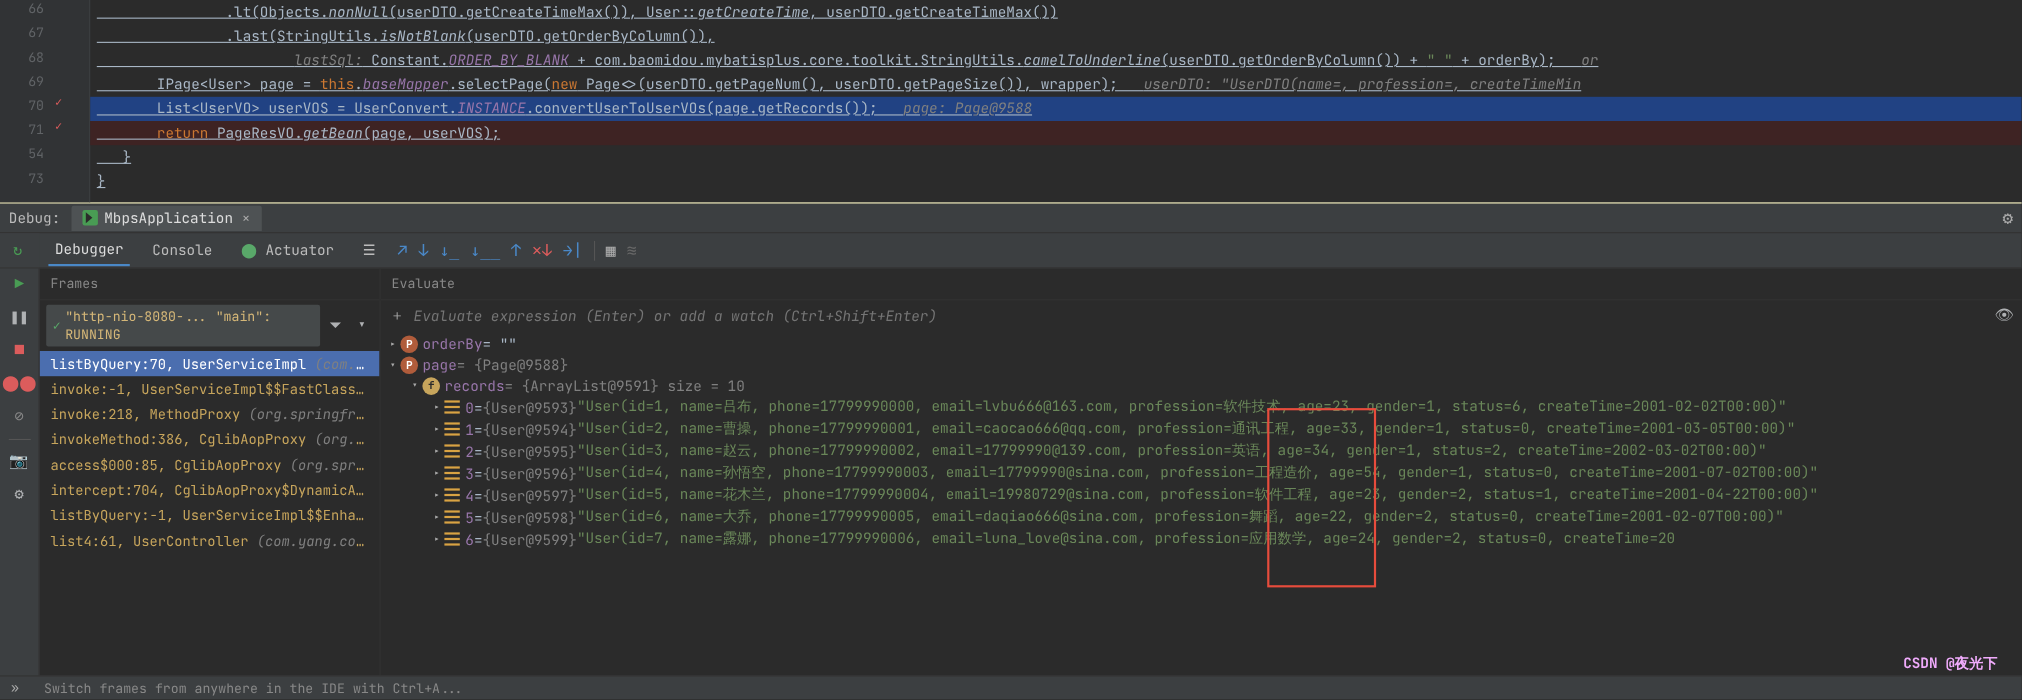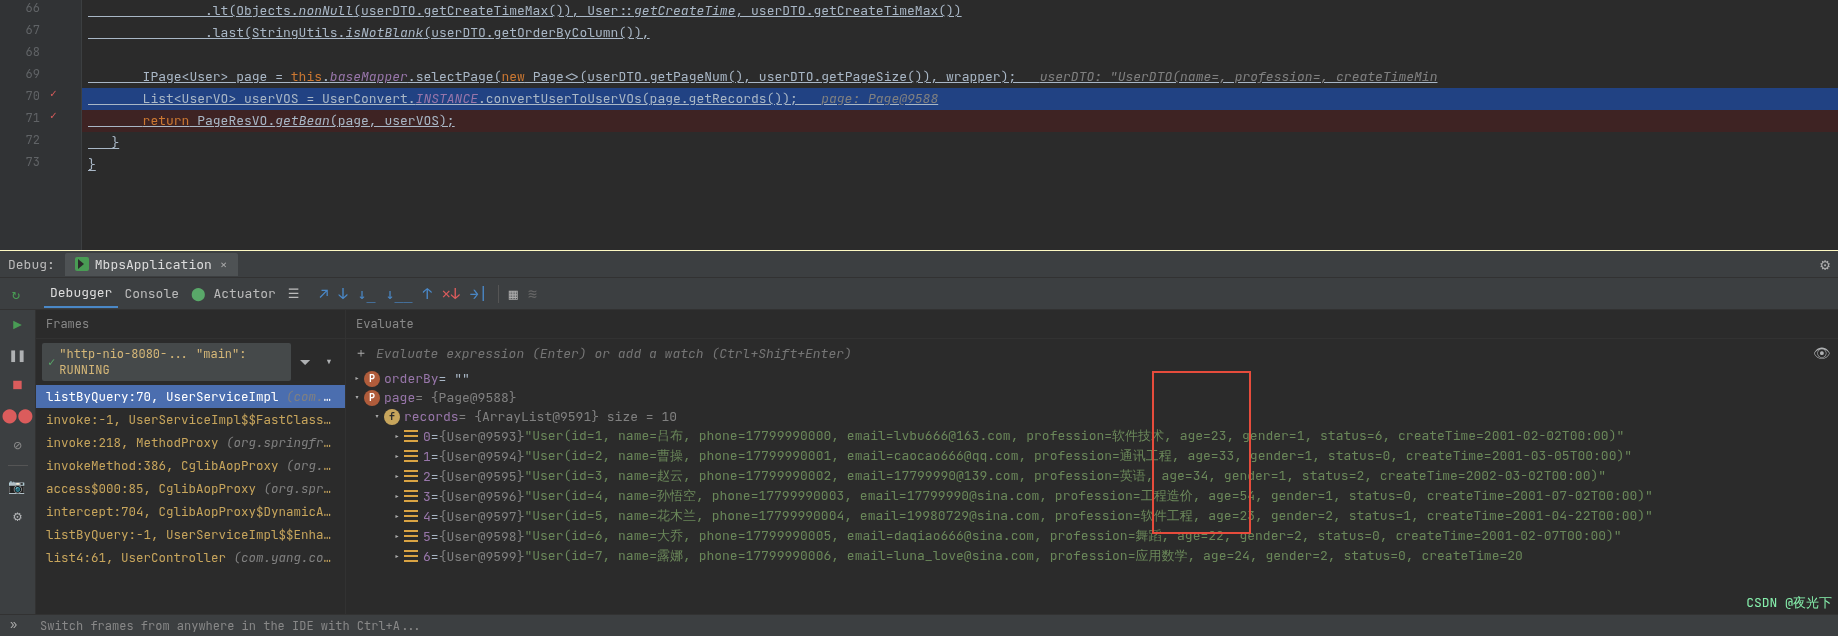--- a/index.html
+++ b/index.html
@@ -1,17 +1,17 @@
 <!DOCTYPE html>
 <html><head>
 <meta charset="utf-8">
 <style>
   * { margin:0; padding:0; box-sizing:border-box; font-family:"JetBrains Mono",Consolas,monospace; }
   body { background:#2b2b2b; color:#a9b7c6; font-size:13px; width:1838px; height:636px; overflow:hidden; position:relative; }
-  .editor { height:250px; overflow:hidden; position:relative; }
+  .editor { height:184px; overflow:hidden; position:relative; }
   .gutter { position:absolute; left:0; top:0; width:82px; height:100%; background:#313335; border-right:1px solid #3c3f41; }
   .ln { position:absolute; left:0; width:40px; text-align:right; color:#606366; font-size:12px; }
   .bp { position:absolute; left:48px; width:16px; height:16px; border-radius:50%; }
   .bp.check::after { content:"✓"; color:#db5c5c; font-size:11px; position:absolute; left:2px; top:-2px; }
   .code-area { position:absolute; left:82px; right:0; top:0; height:100%; }
   .code-line { position:absolute; left:0; right:0; height:22px; padding-left:6px; white-space:pre; color:#a9b7c6; font-size:13px; line-height:22px;text-decoration:underline; }
   .hl-blue { background:#214283; }
   .hl-red { background:#3e2323; }
   .kw { color:#cc7832; }
   .str { color:#6a8759; }
@@ -22,21 +22,21 @@
   .debug-label { color:#bbb; margin-right:10px; }
   .run-icon { width:14px; height:14px; background:#499c54; border-radius:2px; margin-right:6px; display:inline-block; position:relative; }
   .run-icon::after { content:""; position:absolute; left:3px; top:2px; border-left:6px solid #2b2b2b; border-top:5px solid transparent; border-bottom:5px solid transparent; }
   .tab { background:#4e5254; padding:3px 10px; border-radius:2px 2px 0 0; color:#ddd; display:flex; align-items:center; }
   .tab .close { margin-left:8px; color:#aaa; cursor:pointer; }
   .gear { margin-left:auto; color:#aaa; font-size:16px; cursor:pointer; }
   .tool-row { height:32px; background:#3c3f41; display:flex; align-items:stretch; border-bottom:1px solid #323232; }
   .left-tool-col { width:36px; background:#3c3f41; display:flex; flex-direction:column; align-items:center; padding-top:5px; gap:10px; border-right:1px solid #323232; }
   .tool-btn { width:20px; height:20px; display:flex; align-items:center; justify-content:center; cursor:pointer; color:#afb1b3; font-size:14px; }
   .main-debug { display:flex; height:calc(100% - 205px - 28px - 32px); }
-  .tabs-inner { display:flex; align-items:center; padding-left:8px; }
+  .tabs-inner { display:flex; align-items:center; gap:14px; padding-left:8px; }
   .tab-i { padding:5px 6px; color:#bbb; cursor:pointer; font-size:13px; }
   .tab-i.active { border-bottom:2px solid #4a88c7; color:#ddd; }
   .tool-icons { display:flex; align-items:center; gap:10px; padding-left:14px; }
   .step-icon { color:#4a88c7; font-size:15px; cursor:pointer; }
   .frames-panel { width:310px; border-right:1px solid #323232; display:flex; flex-direction:column; }
   .panel-head { padding:6px 10px; color:#888; font-size:12px; border-bottom:1px solid #323232; }
   .vars-panel { flex:1; display:flex; flex-direction:column; overflow:hidden; }
   .frames-top { display:flex; align-items:center; padding:4px 6px; gap:4px; }
   .thread-sel { flex:1; background:#45494a; color:#d5b778; padding:3px 6px; font-size:12px; border-radius:2px; display:flex; align-items:center; }
   .check-icon { color:#59a869; margin-right:4px; }
@@ -54,41 +54,42 @@
   .badge-p { width:16px; height:16px; border-radius:50%; background:#b05c3b; color:#fff; font-size:10px; font-weight:bold; display:inline-flex; align-items:center; justify-content:center; margin-right:4px; }
   .bars-icon { width:14px; height:12px; display:inline-flex; flex-direction:column; justify-content:space-between; margin-right:5px; }
   .bars-icon span { height:2px; background:#d9a343; }
   .var-name { color:#9876aa; }
   .var-eq { color:#a9b7c6; }
   .var-val { color:#808080; }
   .var-str { color:#6a8759; }
   .statusbar { position:absolute; bottom:0; left:0; right:0; height:22px; background:#3c3f41; border-top:1px solid #323232; display:flex; align-items:center; padding-left:40px; font-size:12px; color:#888; }
   .dbl-arrow { position:absolute; left:10px; bottom:3px; color:#aaa; cursor:pointer; }
   .red-box { position:absolute; left:1152px; top:371px; width:99px; height:163px; border:2px solid #e74c3c; pointer-events:none; }
-  .watermark { position:absolute; right:6px; bottom:24px; color:#86efac; font-size:13px; }
+  .watermark { position:absolute; right:22px; bottom:24px; color:#f0abfc; font-size:13px;font-weight:bold; }
 </style>
 </head>
 <body>
 
 <div class="editor">
   <div class="gutter">
     <div class="ln" style="top:0">66</div>
     <div class="ln" style="top:22px">67</div>
     <div class="ln" style="top:44px">68</div>
     <div class="ln" style="top:66px">69</div>
     <div class="ln" style="top:88px">70</div>
     <div class="bp check" style="top:88px"></div>
     <div class="ln" style="top:110px">71</div>
     <div class="bp check" style="top:110px"></div>
-    <div class="ln" style="top:132px">72</div>
+    <div class="ln" style="top:132px">54</div>
     <div class="ln" style="top:154px">73</div>
   </div>
   <div class="code-area" id="code-area">
       <div class="code-line " style="top: 0px;">               .lt(Objects.<span class="ital">nonNull</span>(userDTO.getCreateTimeMax()), User::<span class="ital">getCreateTime</span>, userDTO.getCreateTimeMax())</div>
       <div class="code-line " style="top: 22px;">               .last(StringUtils.<span class="ital">isNotBlank</span>(userDTO.getOrderByColumn()),</div>
+      <div class="code-line " style="top: 44px;">                       <span class="com">lastSql:</span> Constant.<span class="purple">ORDER_BY_BLANK</span> + com.baomidou.mybatisplus.core.toolkit.StringUtils.<span class="ital">camelToUnderline</span>(userDTO.getOrderByColumn()) + <span class="str">" "</span> + orderBy);   <span class="com">or</span></div>
       <div class="code-line " style="top: 66px;">       IPage&lt;User&gt; page = <span class="kw">this</span>.<span class="purple">baseMapper</span>.selectPage(<span class="kw">new</span> Page&lt;&gt;(userDTO.getPageNum(), userDTO.getPageSize()), wrapper);   <span class="com">userDTO: "UserDTO(name=, profession=, createTimeMin</span></div>
       <div class="code-line hl-blue" style="top: 88px;">       List&lt;UserVO&gt; userVOS = UserConvert.<span class="purple">INSTANCE</span>.convertUserToUserVOs(page.getRecords());   <span class="com">page: Page@9588</span></div>
       <div class="code-line hl-red" style="top: 110px;">       <span class="kw">return</span> PageResVO.<span class="ital">getBean</span>(page, userVOS);</div>
       <div class="code-line " style="top: 132px;">   }</div>
       <div class="code-line " style="top: 154px;">}</div>
     </div>
 </div>
 
 <div class="debug-bar">
   <span class="debug-label">Debug:</span>

